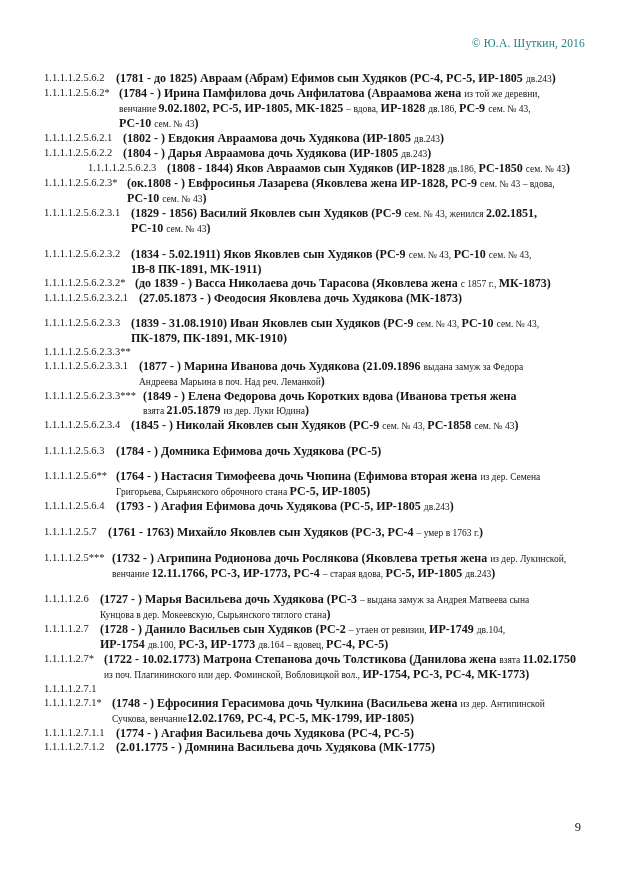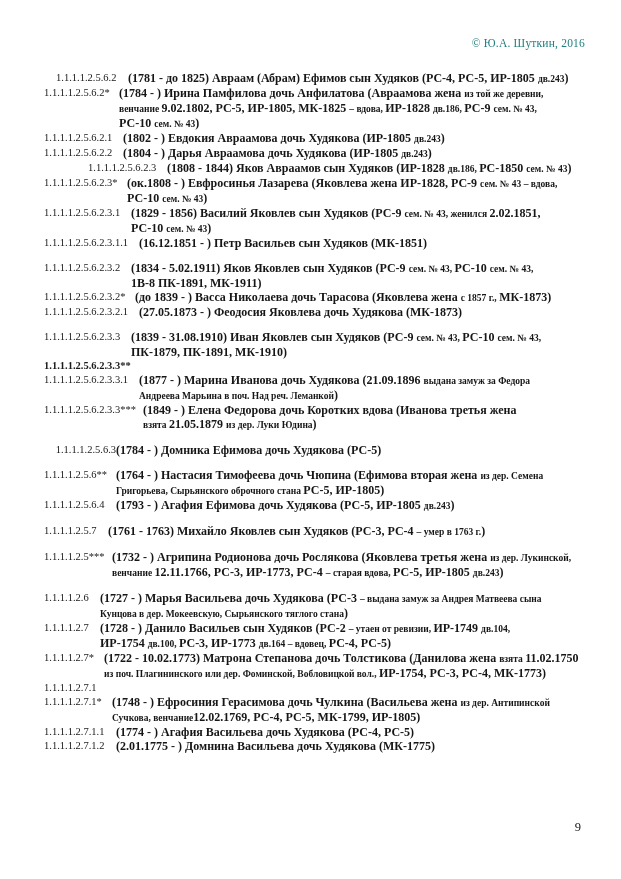--- a/index.html
+++ b/index.html
@@ -33,36 +33,36 @@
     white-space: nowrap;
     color: #1a1a1a;
   }
   .etext { flex: 1 1 auto; min-width: 0; }
   .eline {
     font-size: 12px;
     font-weight: bold;
     line-height: 14px;
     white-space: nowrap;
   }
-  .seg.sm { font-size: 9.5px; font-weight: bold; }
+  .seg.sm { font-size: 9.5px; font-weight: normal; }
   .pagenum {
     position: absolute;
     top: 820px; right: 40px;
     font-size: 12.5px;
   }
 </style>
 </head>
 <body>
 
 <div class="page">
   <div class="copyright" style="color: rgb(31, 126, 126); padding-left: 8px;">© Ю.А. Шуткин, 2016</div>
 
   <div class="content">
       <div class="entry">
-        <span class="rid" style="width: 72px; margin-left: 12px;">1.1.1.1.2.5.6.2</span>
+        <span class="rid" style="width: 72px;">1.1.1.1.2.5.6.2</span>
         <div class="etext">
           <div class="eline"><span class="seg">(1781 - до 1825) Авраам (Абрам) Ефимов сын Худяков (РС-4, РС-5, ИР-1805 </span><span class="seg sm">дв.243</span><span class="seg">)</span></div>
         </div>
       </div>
       <div class="entry">
         <span class="rid" style="width: 75px;">1.1.1.1.2.5.6.2*</span>
         <div class="etext">
           <div class="eline"><span class="seg">(1784 - ) Ирина Памфилова дочь Анфилатова (Авраамова жена </span><span class="seg sm">из той же деревни,</span></div>
           <div class="eline"><span class="seg sm">венчание </span><span class="seg">9.02.1802, РС-5, ИР-1805, МК-1825 </span><span class="seg sm">– вдова, </span><span class="seg">ИР-1828 </span><span class="seg sm">дв.186, </span><span class="seg">РС-9 </span><span class="seg sm">сем. № 43,</span></div>
           <div class="eline"><span class="seg">РС-10 </span><span class="seg sm">сем. № 43</span><span class="seg">)</span></div>
@@ -93,26 +93,20 @@
           <div class="eline"><span class="seg">РС-10 </span><span class="seg sm">сем. № 43</span><span class="seg">)</span></div>
         </div>
       </div>
       <div class="entry">
         <span class="rid" style="width: 87px;">1.1.1.1.2.5.6.2.3.1</span>
         <div class="etext">
           <div class="eline"><span class="seg">(1829 - 1856) Василий Яковлев сын Худяков (РС-9 </span><span class="seg sm">сем. № 43, женился </span><span class="seg">2.02.1851,</span></div>
           <div class="eline"><span class="seg">РС-10 </span><span class="seg sm">сем. № 43</span><span class="seg">)</span></div>
         </div>
       </div>
-      <div class="entry">
-        <span class="rid" style="width: 95px;">1.1.1.1.2.5.6.2.3.1.1</span>
-        <div class="etext">
-          <div class="eline"><span class="seg">(16.12.1851 - ) Петр Васильев сын Худяков (МК-1851)</span></div>
-        </div>
-      </div>
       <div class="entry gap">
         <span class="rid" style="width: 87px;">1.1.1.1.2.5.6.2.3.2</span>
         <div class="etext">
           <div class="eline"><span class="seg">(1834 - 5.02.1911) Яков Яковлев сын Худяков (РС-9 </span><span class="seg sm">сем. № 43, </span><span class="seg">РС-10 </span><span class="seg sm">сем. № 43,</span></div>
           <div class="eline"><span class="seg">1В-8 ПК-1891, МК-1911)</span></div>
         </div>
       </div>
       <div class="entry">
         <span class="rid" style="width: 91px;">1.1.1.1.2.5.6.2.3.2*</span>
         <div class="etext">
@@ -126,38 +120,44 @@
         </div>
       </div>
       <div class="entry gap">
         <span class="rid" style="width: 87px;">1.1.1.1.2.5.6.2.3.3</span>
         <div class="etext">
           <div class="eline"><span class="seg">(1839 - 31.08.1910) Иван Яковлев сын Худяков (РС-9 </span><span class="seg sm">сем. № 43, </span><span class="seg">РС-10 </span><span class="seg sm">сем. № 43,</span></div>
           <div class="eline"><span class="seg">ПК-1879, ПК-1891, МК-1910)</span></div>
         </div>
       </div>
       <div class="entry">
-        <span class="rid" style="width: 95px; font-weight: bold;">1.1.1.1.2.5.6.2.3.3**</span>
+        <span class="rid" style="width: 95px;">1.1.1.1.2.5.6.2.3.3**</span>
       </div>
       <div class="entry">
         <span class="rid" style="width: 95px;">1.1.1.1.2.5.6.2.3.3.1</span>
         <div class="etext">
           <div class="eline"><span class="seg">(1877 - ) Марина Иванова дочь Худякова (21.09.1896 </span><span class="seg sm">выдана замуж за Федора</span></div>
           <div class="eline"><span class="seg sm">Андреева Марьина в поч. Над реч. Леманкой</span><span class="seg">)</span></div>
         </div>
       </div>
       <div class="entry">
         <span class="rid" style="width: 99px;">1.1.1.1.2.5.6.2.3.3***</span>
         <div class="etext">
           <div class="eline"><span class="seg">(1849 - ) Елена Федорова дочь Коротких вдова (Иванова третья жена</span></div>
           <div class="eline"><span class="seg sm">взята </span><span class="seg">21.05.1879 </span><span class="seg sm">из дер. Луки Юдина</span><span class="seg">)</span></div>
         </div>
       </div>
-      <div class="entry gap">
-        <span class="rid" style="width: 72px; text-align: right;">1.1.1.1.2.5.6.3</span>
+      <div class="entry">
+        <span class="rid" style="width: 87px;">1.1.1.1.2.5.6.2.3.4</span>
+        <div class="etext">
+          <div class="eline"><span class="seg">(1845 - ) Николай Яковлев сын Худяков (РС-9 </span><span class="seg sm">сем. № 43, </span><span class="seg">РС-1858 </span><span class="seg sm">сем. № 43</span><span class="seg">)</span></div>
+        </div>
+      </div>
+      <div class="entry gap">
+        <span class="rid" style="width: 72px;">1.1.1.1.2.5.6.3</span>
         <div class="etext">
           <div class="eline"><span class="seg">(1784 - ) Домника Ефимова дочь Худякова (РС-5)</span></div>
         </div>
       </div>
       <div class="entry gap">
         <span class="rid" style="width: 72px;">1.1.1.1.2.5.6**</span>
         <div class="etext">
           <div class="eline"><span class="seg">(1764 - ) Настасия Тимофеева дочь Чюпина (Ефимова вторая жена </span><span class="seg sm">из дер. Семена</span></div>
           <div class="eline"><span class="seg sm">Григорьева, Сырьянского оброчного стана </span><span class="seg">РС-5, ИР-1805)</span></div>
         </div>

